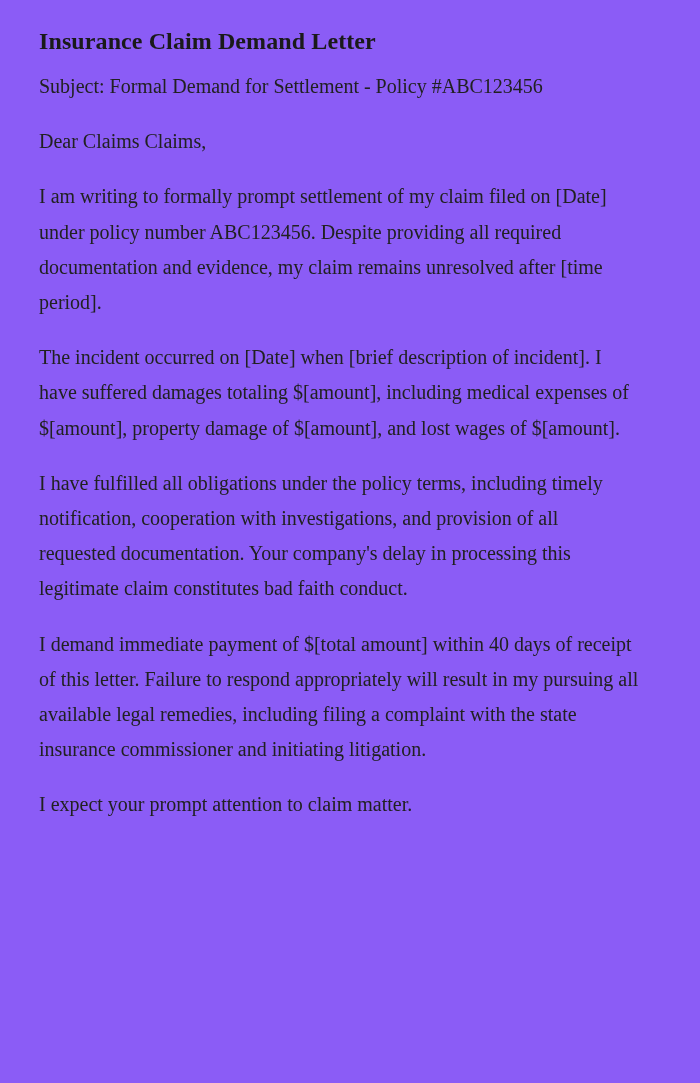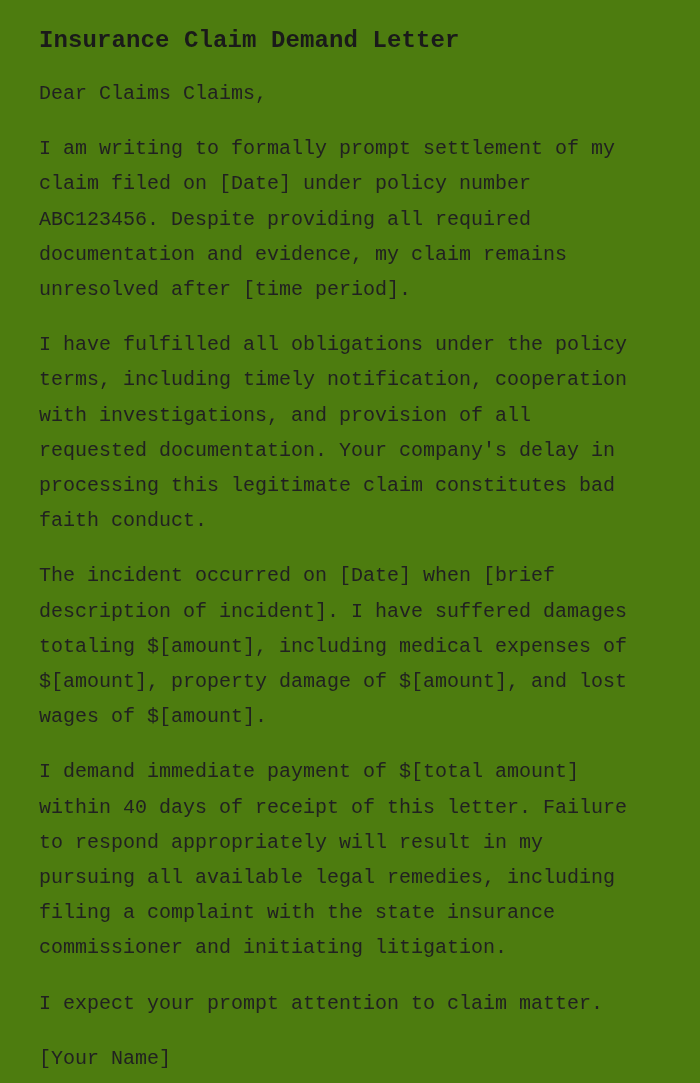--- a/index.html
+++ b/index.html
@@ -4,24 +4,24 @@
 <style>
   * { box-sizing: border-box; }
   html, body {
     margin: 0;
     padding: 0;
     background: #ffffff;
   }
   .page {
     width: 700px;
     height: 1083px;
-    background: #4d7c0f;
+    background: #8b5cf6;
     padding: 26px 60px 0 39px;
     overflow: hidden;
-    font-family: Liberation Mono, monospace;
+    font-family: Liberation Serif, serif;
     color: #212121;
   }
   .doc-title {
     font-size: 24px;
     line-height: 30px;
     font-weight: 700;
     color: #1a1a1a;
     margin: 0 0 13px 0;
     letter-spacing: 0.1px;
   }
@@ -36,29 +36,29 @@
     margin-top: 0;
   }
 </style>
 </head>
 <body>
 
 <div class="page">
 
   <h1 class="doc-title">Insurance Claim Demand Letter</h1>
 
+  <p class="para subject-line">Subject: Formal Demand for Settlement - Policy #ABC123456</p>
 
   <p class="para">Dear Claims Claims,</p>
 
   <p class="para">I am writing to formally prompt settlement of my claim filed on [Date] under policy number ABC123456. Despite providing all required documentation and evidence, my claim remains unresolved after [time period].</p>
 
+  <p class="para">The incident occurred on [Date] when [brief description of incident]. I have suffered damages totaling $[amount], including medical expenses of $[amount], property damage of $[amount], and lost wages of $[amount].</p>
+
   <p class="para">I have fulfilled all obligations under the policy terms, including timely notification, cooperation with investigations, and provision of all requested documentation. Your company's delay in processing this legitimate claim constitutes bad faith conduct.</p>
-
-  <p class="para">The incident occurred on [Date] when [brief description of incident]. I have suffered damages totaling $[amount], including medical expenses of $[amount], property damage of $[amount], and lost wages of $[amount].</p>
 
   <p class="para">I demand immediate payment of $[total amount] within 40 days of receipt of this letter. Failure to respond appropriately will result in my pursuing all available legal remedies, including filing a complaint with the state insurance commissioner and initiating litigation.</p>
 
   <p class="para">I expect your prompt attention to claim matter.</p>
 
 
-  <p class="para">[Your Name]</p>
 
 </div>
 
 </body></html>

